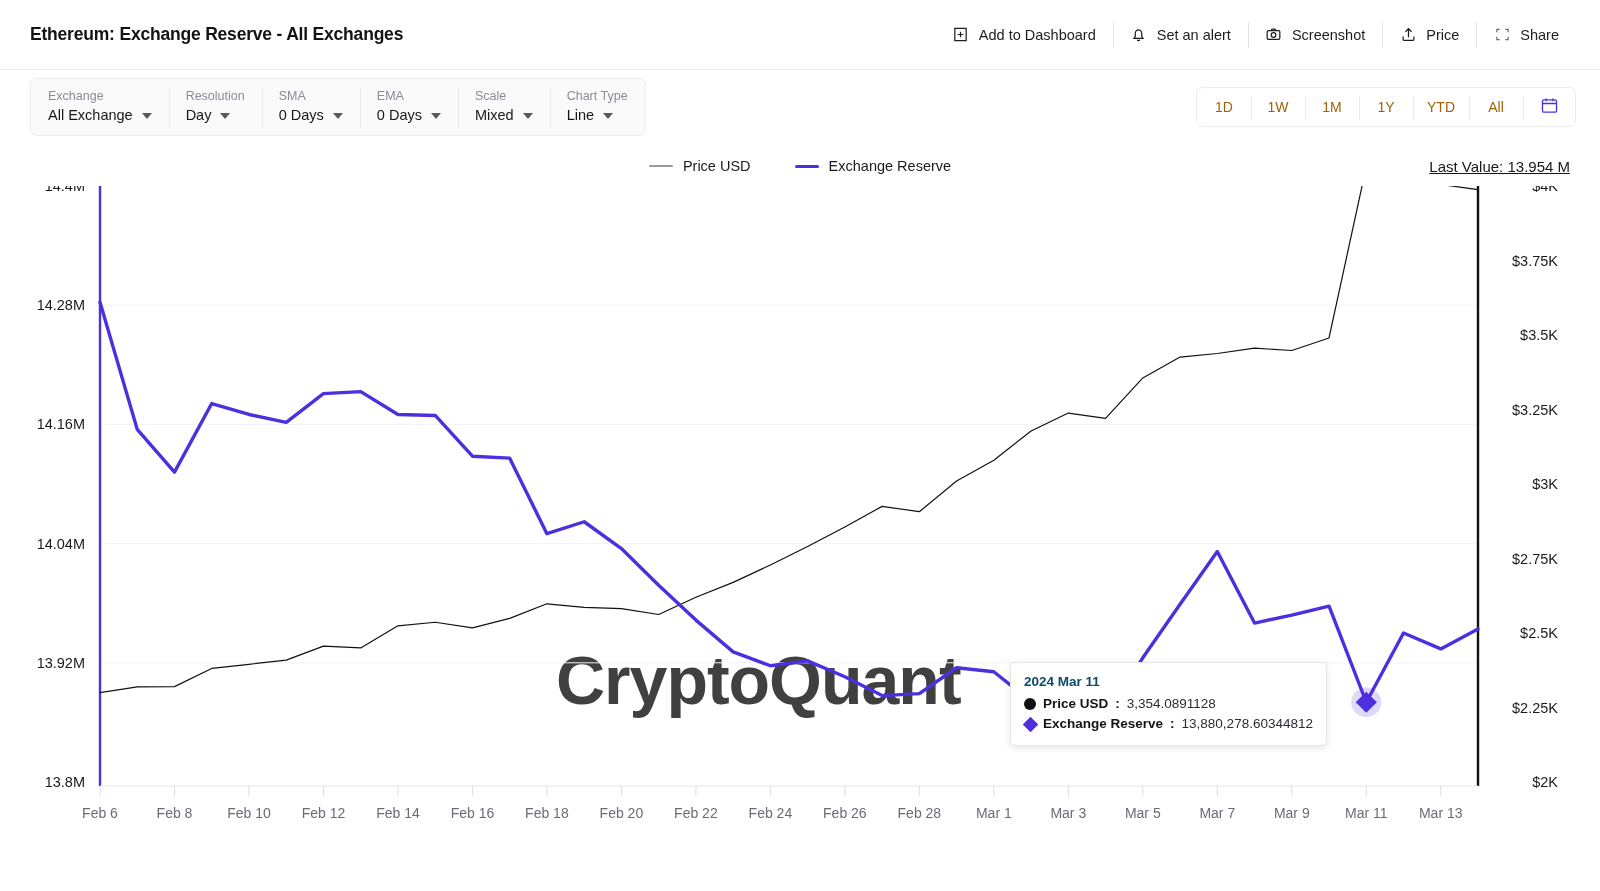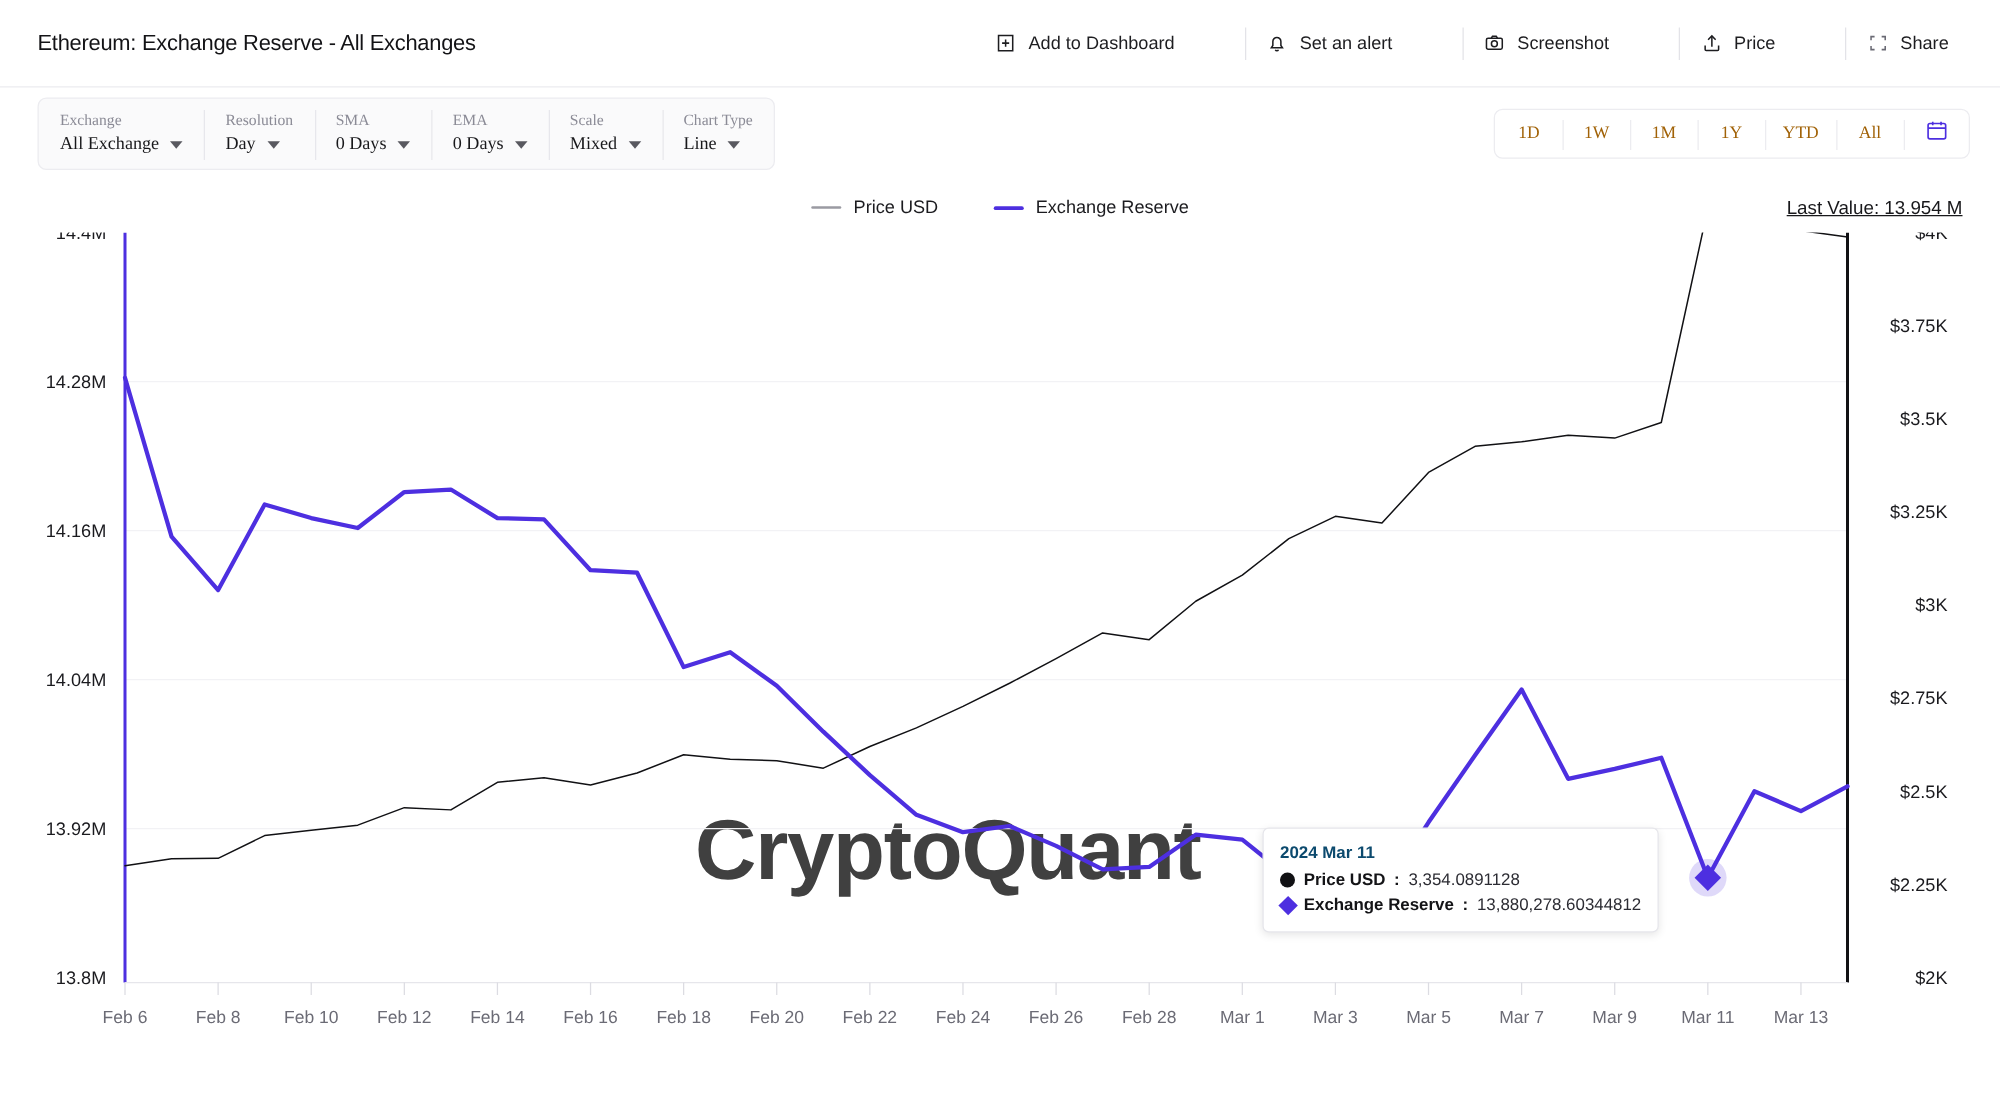--- a/index.html
+++ b/index.html
@@ -15,30 +15,29 @@
   .header {
     position: relative;
     height: 70px;
     border-bottom: 1px solid #ececf0;
     display: flex;
     align-items: center;
     padding: 0 24px 0 30px;
   }
   .page-title {
     font-size: 17.5px;
-    font-weight: normal;
+    font-weight: bold;
     letter-spacing: -0.2px;
     color: #131316;
   }
   .header-actions {
     margin-left: auto;
     display: flex;
     align-items: center;
     height: 34px;
-    gap: 39px;
   }
   .hdr-btn {
     display: flex;
     align-items: center;
     gap: 9px;
     padding: 0 17px;
     height: 34px;
     font-size: 14.5px;
     color: #1d1d20;
     cursor: pointer;
@@ -55,21 +54,20 @@
   .hdr-btn .ic { display: flex; align-items: center; justify-content: center; width: 18px; height: 18px; }
   .hdr-btn svg { display: block; }
 
   
   .controls-row {
     position: relative;
     height: 74px;
     padding: 0 24px 0 30px;
     display: flex;
     align-items: center;
-    font-family: Liberation Serif, serif;
   }
   .filter-group {
     display: flex;
     align-items: stretch;
     background: #fafafb;
     border: 1px solid #ececf0;
     border-radius: 7px;
     height: 58px;
     overflow: hidden;
   }

